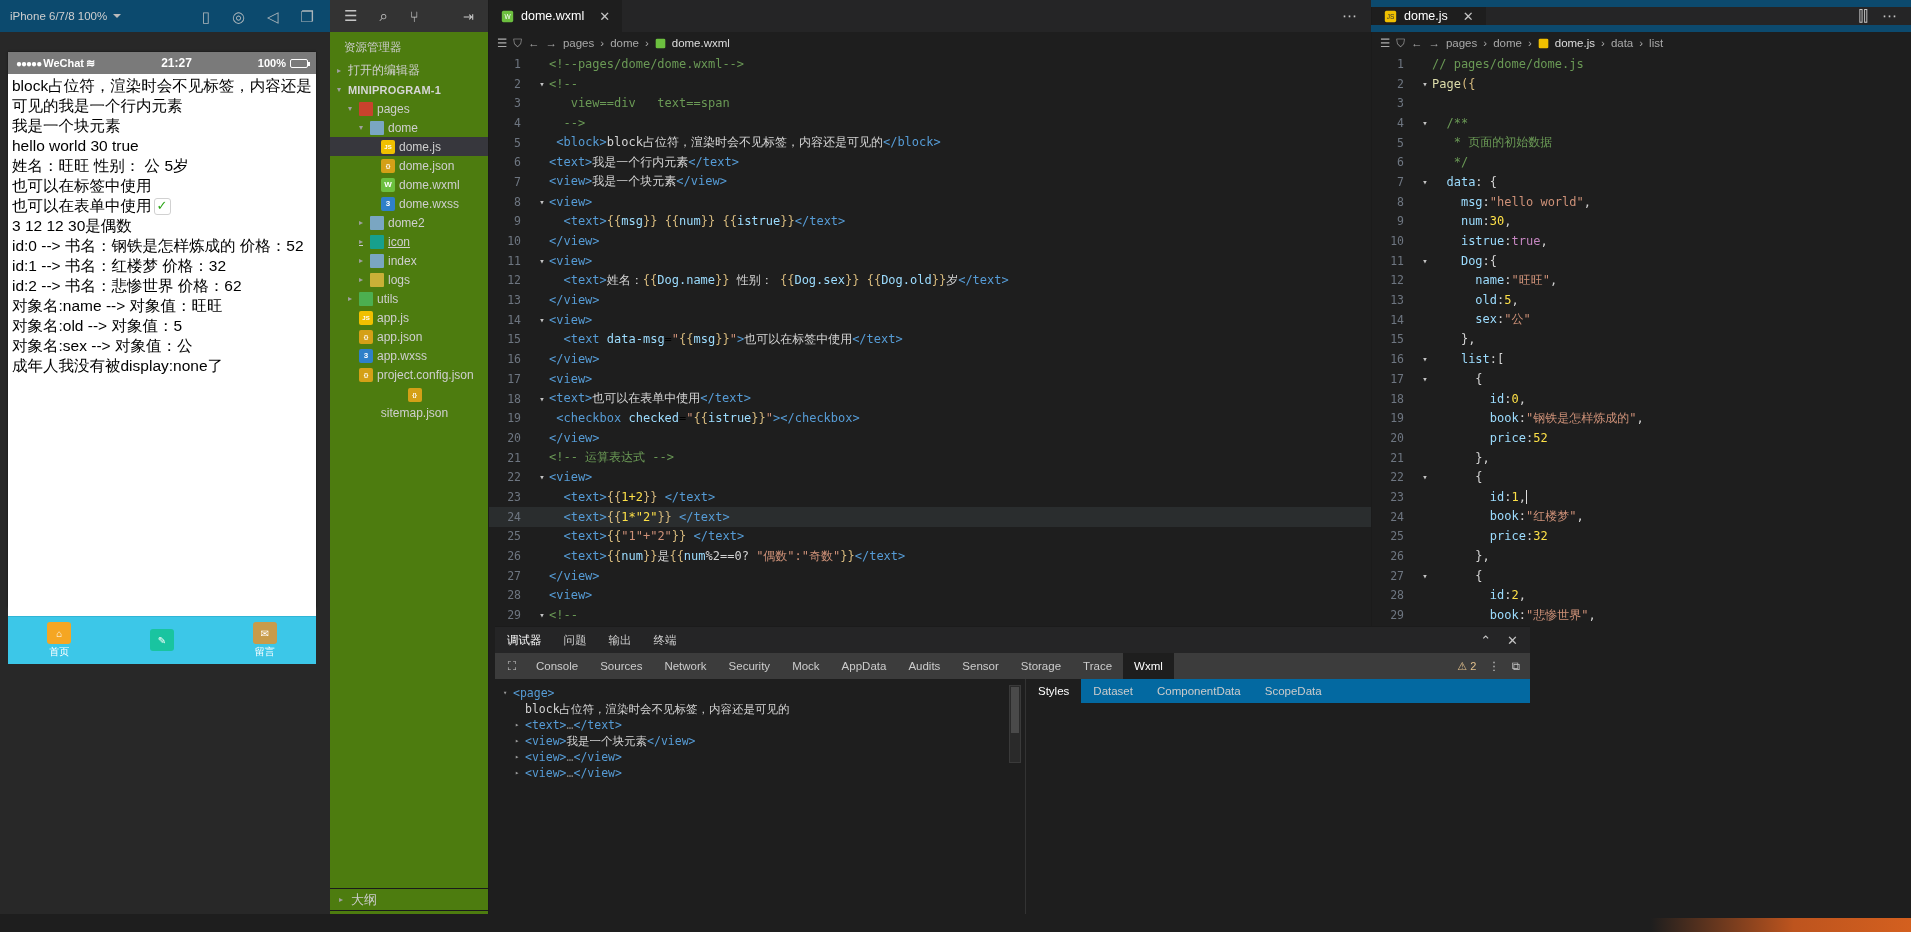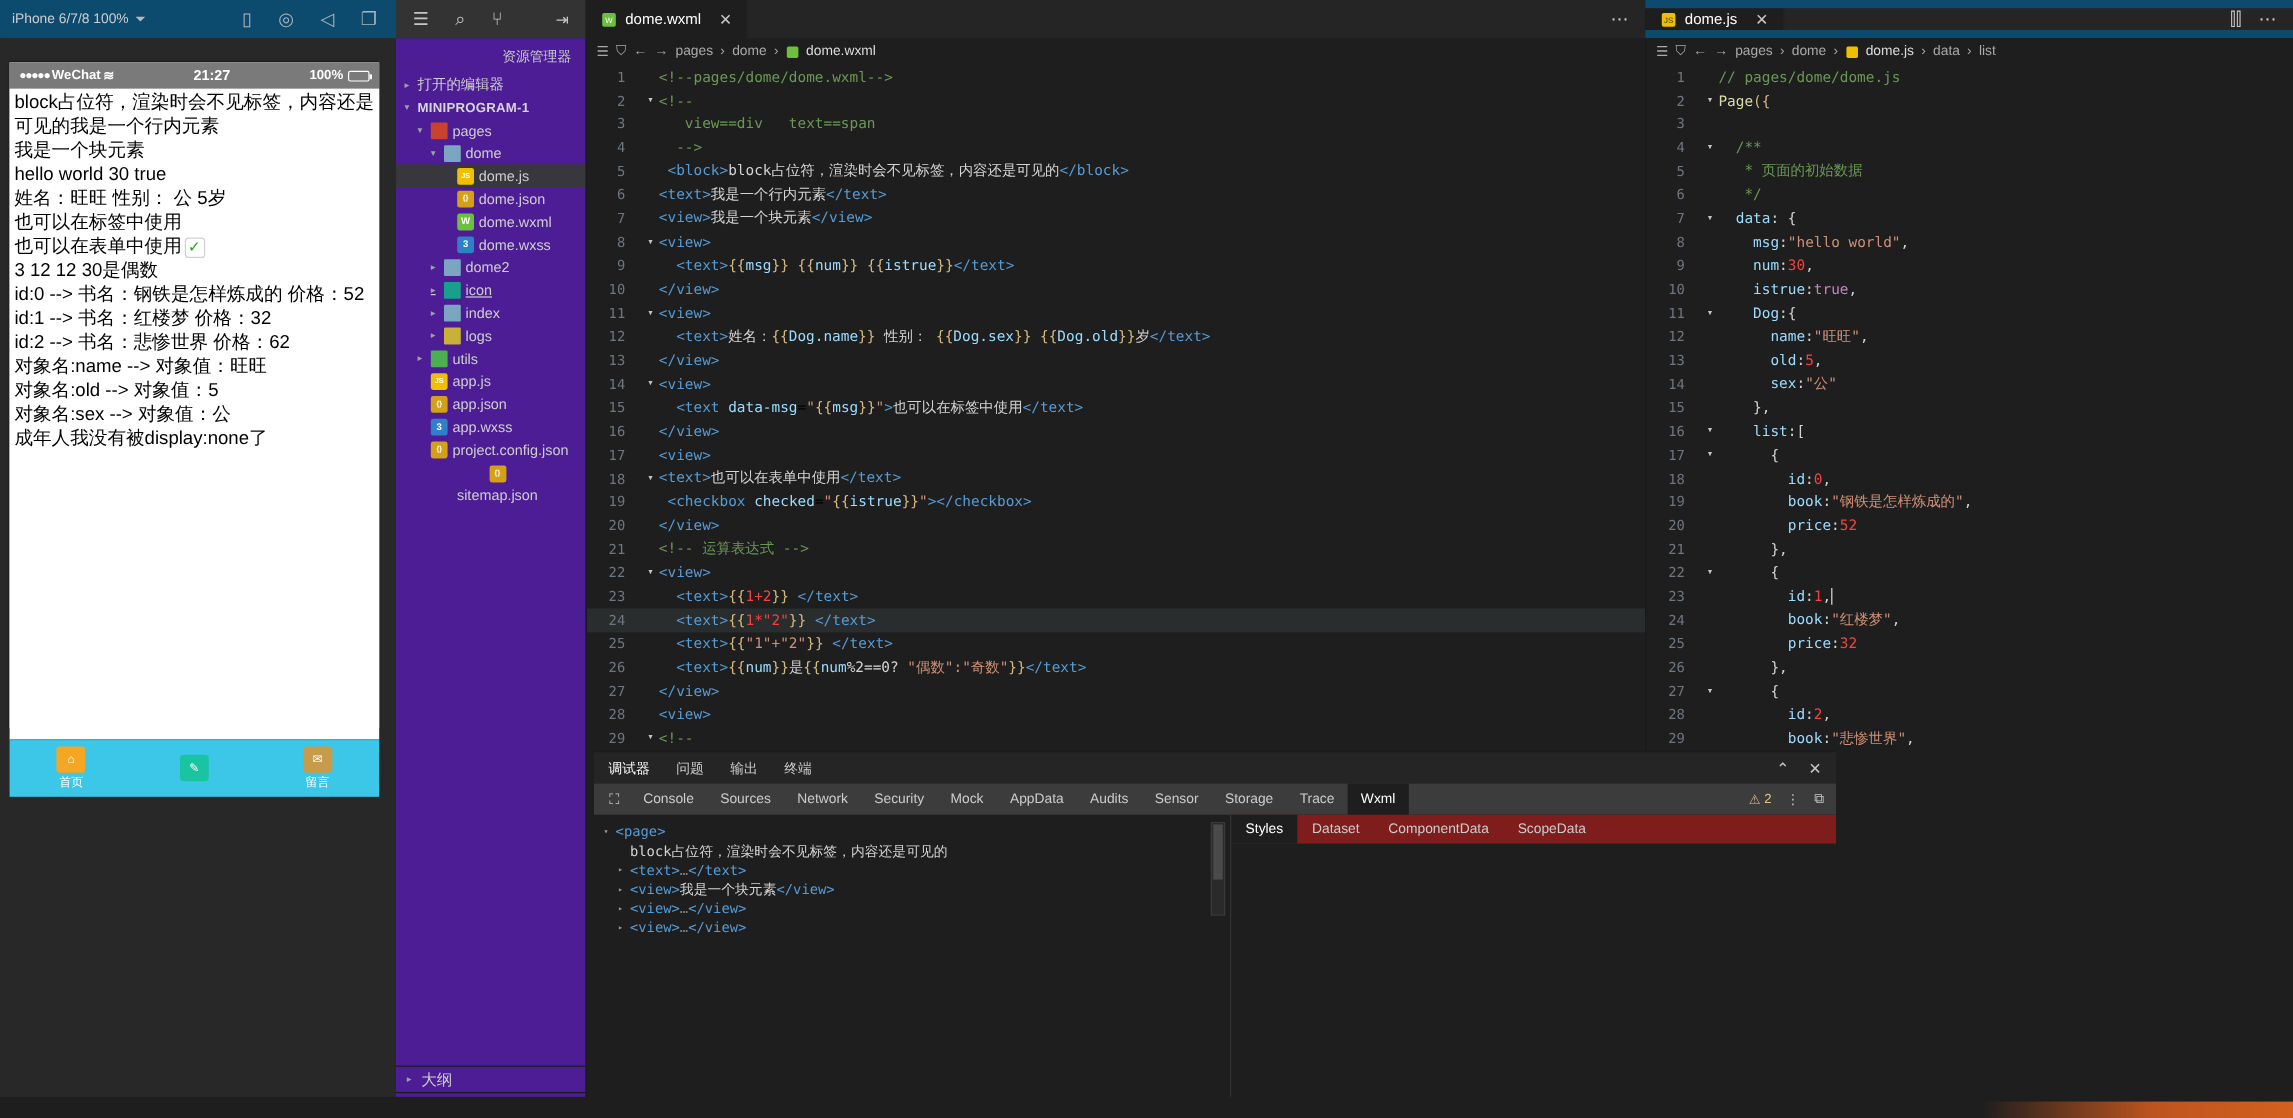--- a/index.html
+++ b/index.html
@@ -66,22 +66,22 @@
     display:inline-flex; align-items:center; justify-content:center; margin-left:2px;
     color:#2aa515; font-size:13px; background:#fff;}
   .tabbar { height:48px; background:#3cc7e8; display:flex; border-top:1px solid #2fb5d6;}
   .tabitem { flex:1; display:flex; flex-direction:column; align-items:center;
     justify-content:center; gap:1px; }
   .tabicon { width:24px;height:22px;border-radius:3px; display:flex;align-items:center;
     justify-content:center; font-size:14px; }
   .tabitem span { font-size:10px; color:#ffffff; }
 
   
-  .explorer { width:158px; flex:0 0 158px; background:#4c1d95; color:#cfcfcf;
-    font-size:12px; display:flex; flex-direction:column;text-align:right;}
+  .explorer { width:158px; flex:0 0 158px; background:#4d7c0f; color:#cfcfcf;
+    font-size:12px; display:flex; flex-direction:column;}
   .ex-title { padding:8px 12px 6px 14px; font-size:11.5px; color:#cccccc;}
   .ex-row { display:flex; align-items:center; gap:4px; height:19px; padding-right:4px;
     white-space:nowrap; }
   .ex-row.sel { background:#37373d; }
   .arrow { width:10px; font-size:8px; color:#a0a0a0; display:inline-block; text-align:center;}
   .arrow.open::before { content:"▾"; }
   .arrow.closed::before { content:"▸"; }
   .arrow.none::before { content:""; }
   .fic { width:14px;height:14px;border-radius:2px;display:inline-flex;align-items:center;
     justify-content:center;font-size:8px;font-weight:bold;color:#fff;flex:0 0 14px;}
@@ -99,21 +99,21 @@
   .code { flex:1; overflow:hidden; position:relative; font-family:"DejaVu Sans Mono", monospace;
     font-size:12px; }
   .cline { display:flex; height:19.7px; align-items:center; white-space:pre; }
   .cline.hl { background:#2a2d2e; }
   .ln { width:46px; text-align:right; padding-right:14px; color:#6e7681; flex:0 0 46px;
     font-size:11.5px;}
   .fold { width:14px; color:#c5c5c5; font-size:9px; flex:0 0 14px; text-align:center;}
   .ctext { white-space:pre; }
   .tag{color:#569cd6;} .br{color:#808080;} .cm{color:#6a9955;} .attr{color:#9cdcfe;}
   .str{color:#ce9178;} .mus{color:#d7ba7d;} .txt{color:#d4d4d4;} .kw{color:#c586c0;}
-  .num{color:#ef4444;} .ora{color:#dcdcaa;} .prop{color:#9cdcfe;}
+  .num{color:#fde047;} .ora{color:#dcdcaa;} .prop{color:#9cdcfe;}
 
   
   .editor2 { width:540px; flex:0 0 540px; background:#1e1e1e; display:flex;
     flex-direction:column; border-left:1px solid #1b1b1b; }
 
   
   .debugger { position:absolute; left:495px; top:626px; width:1035px; height:306px;
     background:#252526; display:flex; flex-direction:column; border-top:1px solid #1b1b1b;}
   .dbg-top { height:26px; display:flex; align-items:center; gap:22px; padding:0 12px;
      color:#cccccc; font-size:11.5px; background:#252526;}
@@ -129,21 +129,21 @@
   .warnbadge{ color:#e2c08d; font-size:11px; display:flex; gap:3px; align-items:center;}
   .dbg-body { flex:1; display:flex; background:#1e1e1e; min-height:0;}
   .wxml-tree { flex:1; padding:6px 0 0 8px; font-family:"DejaVu Sans Mono", monospace;
      font-size:11.5px; color:#d4d4d4; overflow:hidden; position:relative;}
   .wt { display:flex; height:16px; align-items:center; white-space:pre;}
   .wt .tri{ width:10px; font-size:7px; color:#9a9a9a; }
   .tree-scroll{ position:absolute; right:4px; top:6px; width:12px; height:78px;
      background:#2a2a2a; border:1px solid #3a3a3a;}
   .tree-scroll .thumb{ background:#4a4a4a; height:46px; margin:1px;}
   .styles-pane{ width:505px; border-left:1px solid #333; display:flex; flex-direction:column;}
-  .styles-tabs{ height:24px; background:#7f1d1d; display:flex; align-items:flex-start;
+  .styles-tabs{ height:24px; background:#0369a1; display:flex; align-items:flex-start;
      font-size:11.5px; color:#cccccc;}
   .styles-tabs .stab{ padding:0 12px; height:24px; display:flex; align-items:center;}
   .styles-tabs .stab.active{ background:#1e1e1e; color:#fff;}
 
   .statusbar{ position:absolute; left:0; bottom:0; width:1911px; height:18px;
      background:#1e1e1e; }
   .orange-blob{ position:absolute; right:0; bottom:0; width:260px; height:14px;
      background:linear-gradient(90deg,#1e1e1e 0%, #cf5a1e 55%, #e8671f 100%); opacity:.9;}
   .divider-v { width:1px; background:#1b1b1b; }
   .sim-shadow { position:absolute; left:0; top:0; width:8px; height:100%; background:#282828;}

